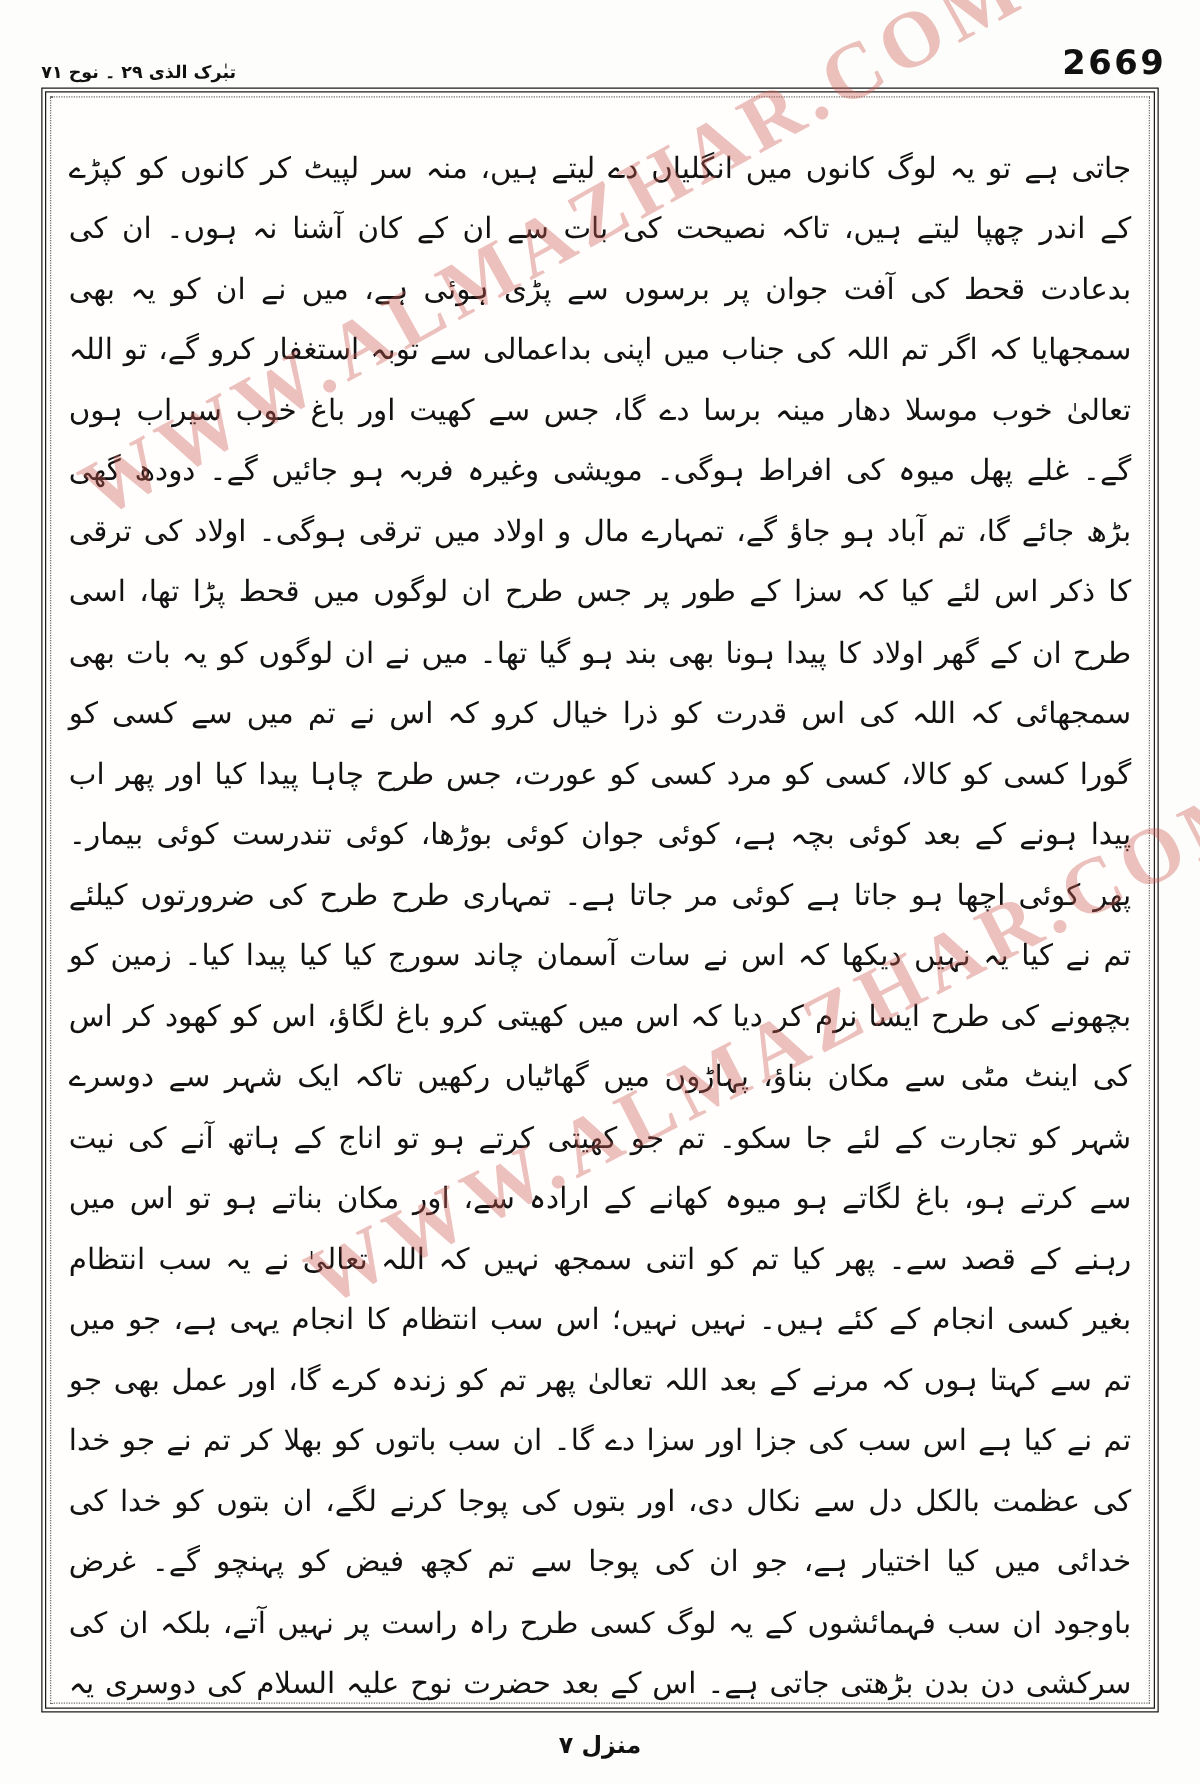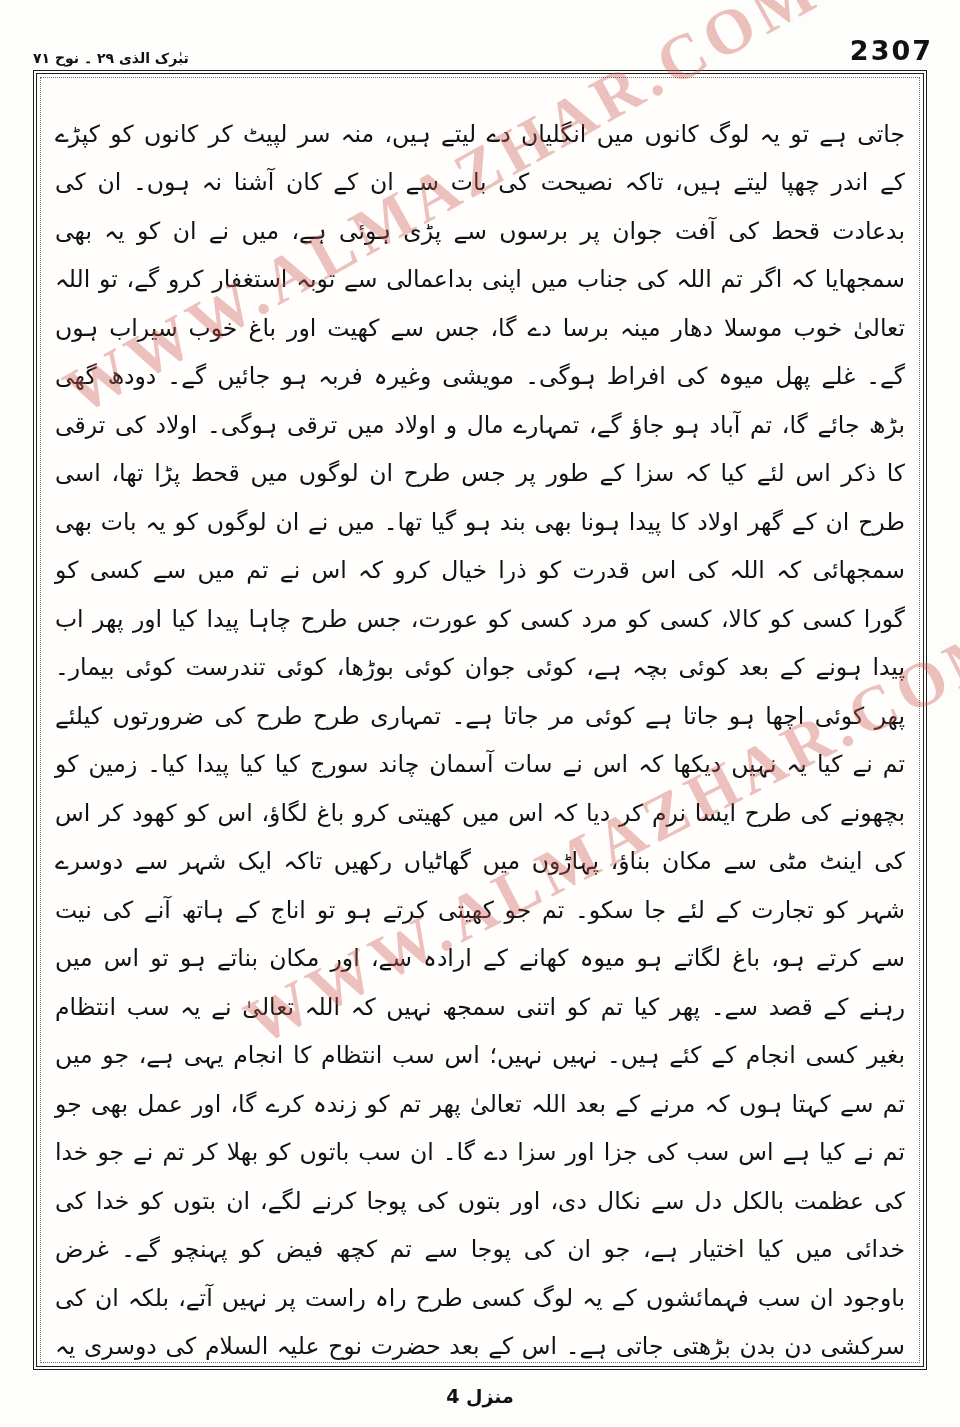--- a/index.html
+++ b/index.html
@@ -111,28 +111,28 @@
     color: #111;
     direction: rtl;
   }
 </style>
 </head>
 <body>
 
 <div class="page">
 
   <div class="header">
-    <div class="pageno">2307</div>
+    <div class="pageno">2669</div>
     <div class="juz">تبٰرک الذی ۲۹ ۔ نوح ۷۱</div>
   </div>
 
   <div class="frame">
     <div class="frame-inner">
       <p class="body-text"><span class="urdu">جاتی ہے تو یہ لوگ کانوں میں انگلیاں دے لیتے ہیں، منہ سر لپیٹ کر کانوں کو کپڑے کے اندر چھپا لیتے ہیں، تاکہ نصیحت کی بات سے ان کے کان آشنا نہ ہوں۔ ان کی بدعادت قحط کی آفت جوان پر برسوں سے پڑی ہوئی ہے، میں نے ان کو یہ بھی سمجھایا کہ اگر تم اللہ کی جناب میں اپنی بداعمالی سے توبہ استغفار کرو گے، تو اللہ تعالیٰ خوب موسلا دھار مینہ برسا دے گا، جس سے کھیت اور باغ خوب سیراب ہوں گے۔ غلے پھل میوہ کی افراط ہوگی۔ مویشی وغیرہ فربہ ہو جائیں گے۔ دودھ گھی بڑھ جائے گا، تم آباد ہو جاؤ گے، تمہارے مال و اولاد میں ترقی ہوگی۔ اولاد کی ترقی کا ذکر اس لئے کیا کہ سزا کے طور پر جس طرح ان لوگوں میں قحط پڑا تھا، اسی طرح ان کے گھر اولاد کا پیدا ہونا بھی بند ہو گیا تھا۔ میں نے ان لوگوں کو یہ بات بھی سمجھائی کہ اللہ کی اس قدرت کو ذرا خیال کرو کہ اس نے تم میں سے کسی کو گورا کسی کو کالا، کسی کو مرد کسی کو عورت، جس طرح چاہا پیدا کیا اور پھر اب پیدا ہونے کے بعد کوئی بچہ ہے، کوئی جوان کوئی بوڑھا، کوئی تندرست کوئی بیمار۔ پھر کوئی اچھا ہو جاتا ہے کوئی مر جاتا ہے۔ تمہاری طرح طرح کی ضرورتوں کیلئے تم نے کیا یہ نہیں دیکھا کہ اس نے سات آسمان چاند سورج کیا کیا پیدا کیا۔ زمین کو بچھونے کی طرح ایسا نرم کر دیا کہ اس میں کھیتی کرو باغ لگاؤ، اس کو کھود کر اس کی اینٹ مٹی سے مکان بناؤ، پہاڑوں میں گھاٹیاں رکھیں تاکہ ایک شہر سے دوسرے شہر کو تجارت کے لئے جا سکو۔ تم جو کھیتی کرتے ہو تو اناج کے ہاتھ آنے کی نیت سے کرتے ہو، باغ لگاتے ہو میوہ کھانے کے ارادہ سے، اور مکان بناتے ہو تو اس میں رہنے کے قصد سے۔ پھر کیا تم کو اتنی سمجھ نہیں کہ اللہ تعالیٰ نے یہ سب انتظام بغیر کسی انجام کے کئے ہیں۔ نہیں نہیں؛ اس سب انتظام کا انجام یہی ہے، جو میں تم سے کہتا ہوں کہ مرنے کے بعد اللہ تعالیٰ پھر تم کو زندہ کرے گا، اور عمل بھی جو تم نے کیا ہے اس سب کی جزا اور سزا دے گا۔ ان سب باتوں کو بھلا کر تم نے جو خدا کی عظمت بالکل دل سے نکال دی، اور بتوں کی پوجا کرنے لگے، ان بتوں کو خدا کی خدائی میں کیا اختیار ہے، جو ان کی پوجا سے تم کچھ فیض کو پہنچو گے۔ غرض باوجود ان سب فہمائشوں کے یہ لوگ کسی طرح راہ راست پر نہیں آتے، بلکہ ان کی سرکشی دن بدن بڑھتی جاتی ہے۔ اس کے بعد حضرت نوح علیہ السلام کی دوسری یہ شکایت ہے جس کا حاصل یہ ہے کہ یا اللہ اس قوم کے صاحب مال اور صاحب اولاد لوگوں نے اس قوم کو یہ بہکا رکھا ہے، کہ اگر ہم حق پر نہ ہوتے تو یہ نعمتیں ہم کو کیونکر ملتیں۔ اس لئے تم اپنے بتوں کی پوجا ہرگز نہ چھوڑنا، ان مالدار لوگوں کے اس بہکاوے کو حضرت نوح علیہ السلام نے ان کا بڑا مکر اور بڑا داؤں کہا ہے، اور یہ بھی کہا ہے کہ ان کے مال اور اولاد کے غرور کے سبب سے وہ خود بھی راہ پر نہیں آتے، دوسروں کو بھی مال و اولاد کے حیلہ سے بہکاتے ہیں۔ پھر یہ شکایت کی کہ یا اللہ! ان بتوں کے سبب سے تیری بہت سی مخلوق گمراہی میں پڑ گئی۔ حضرت نوح علیہ السلام کی قوم میں یہ پانچ بت تھے، جن کا نام آیت میں بتایا گیا ہے، ہر مطلب کا ایک الگ بت بنا رکھا تھا، وہ ہی بت پھر عرب میں آئے، اور ہندوستان میں بھی اسی قسم کے بت وشنو۔ برہما۔ اندر۔ شِو اور ہنومان وغیرہ کے ناموں سے مشہور ہیں، </span></p>
     </div>
   </div>
 
   <div class="watermark wm1">WWW.ALMAZHAR.COM</div>
   <div class="watermark wm2">WWW.ALMAZHAR.COM</div>
 
-  <div class="footer">منزل 4</div>
+  <div class="footer">منزل ۷</div>
 
 </div>
 
 </body></html>

